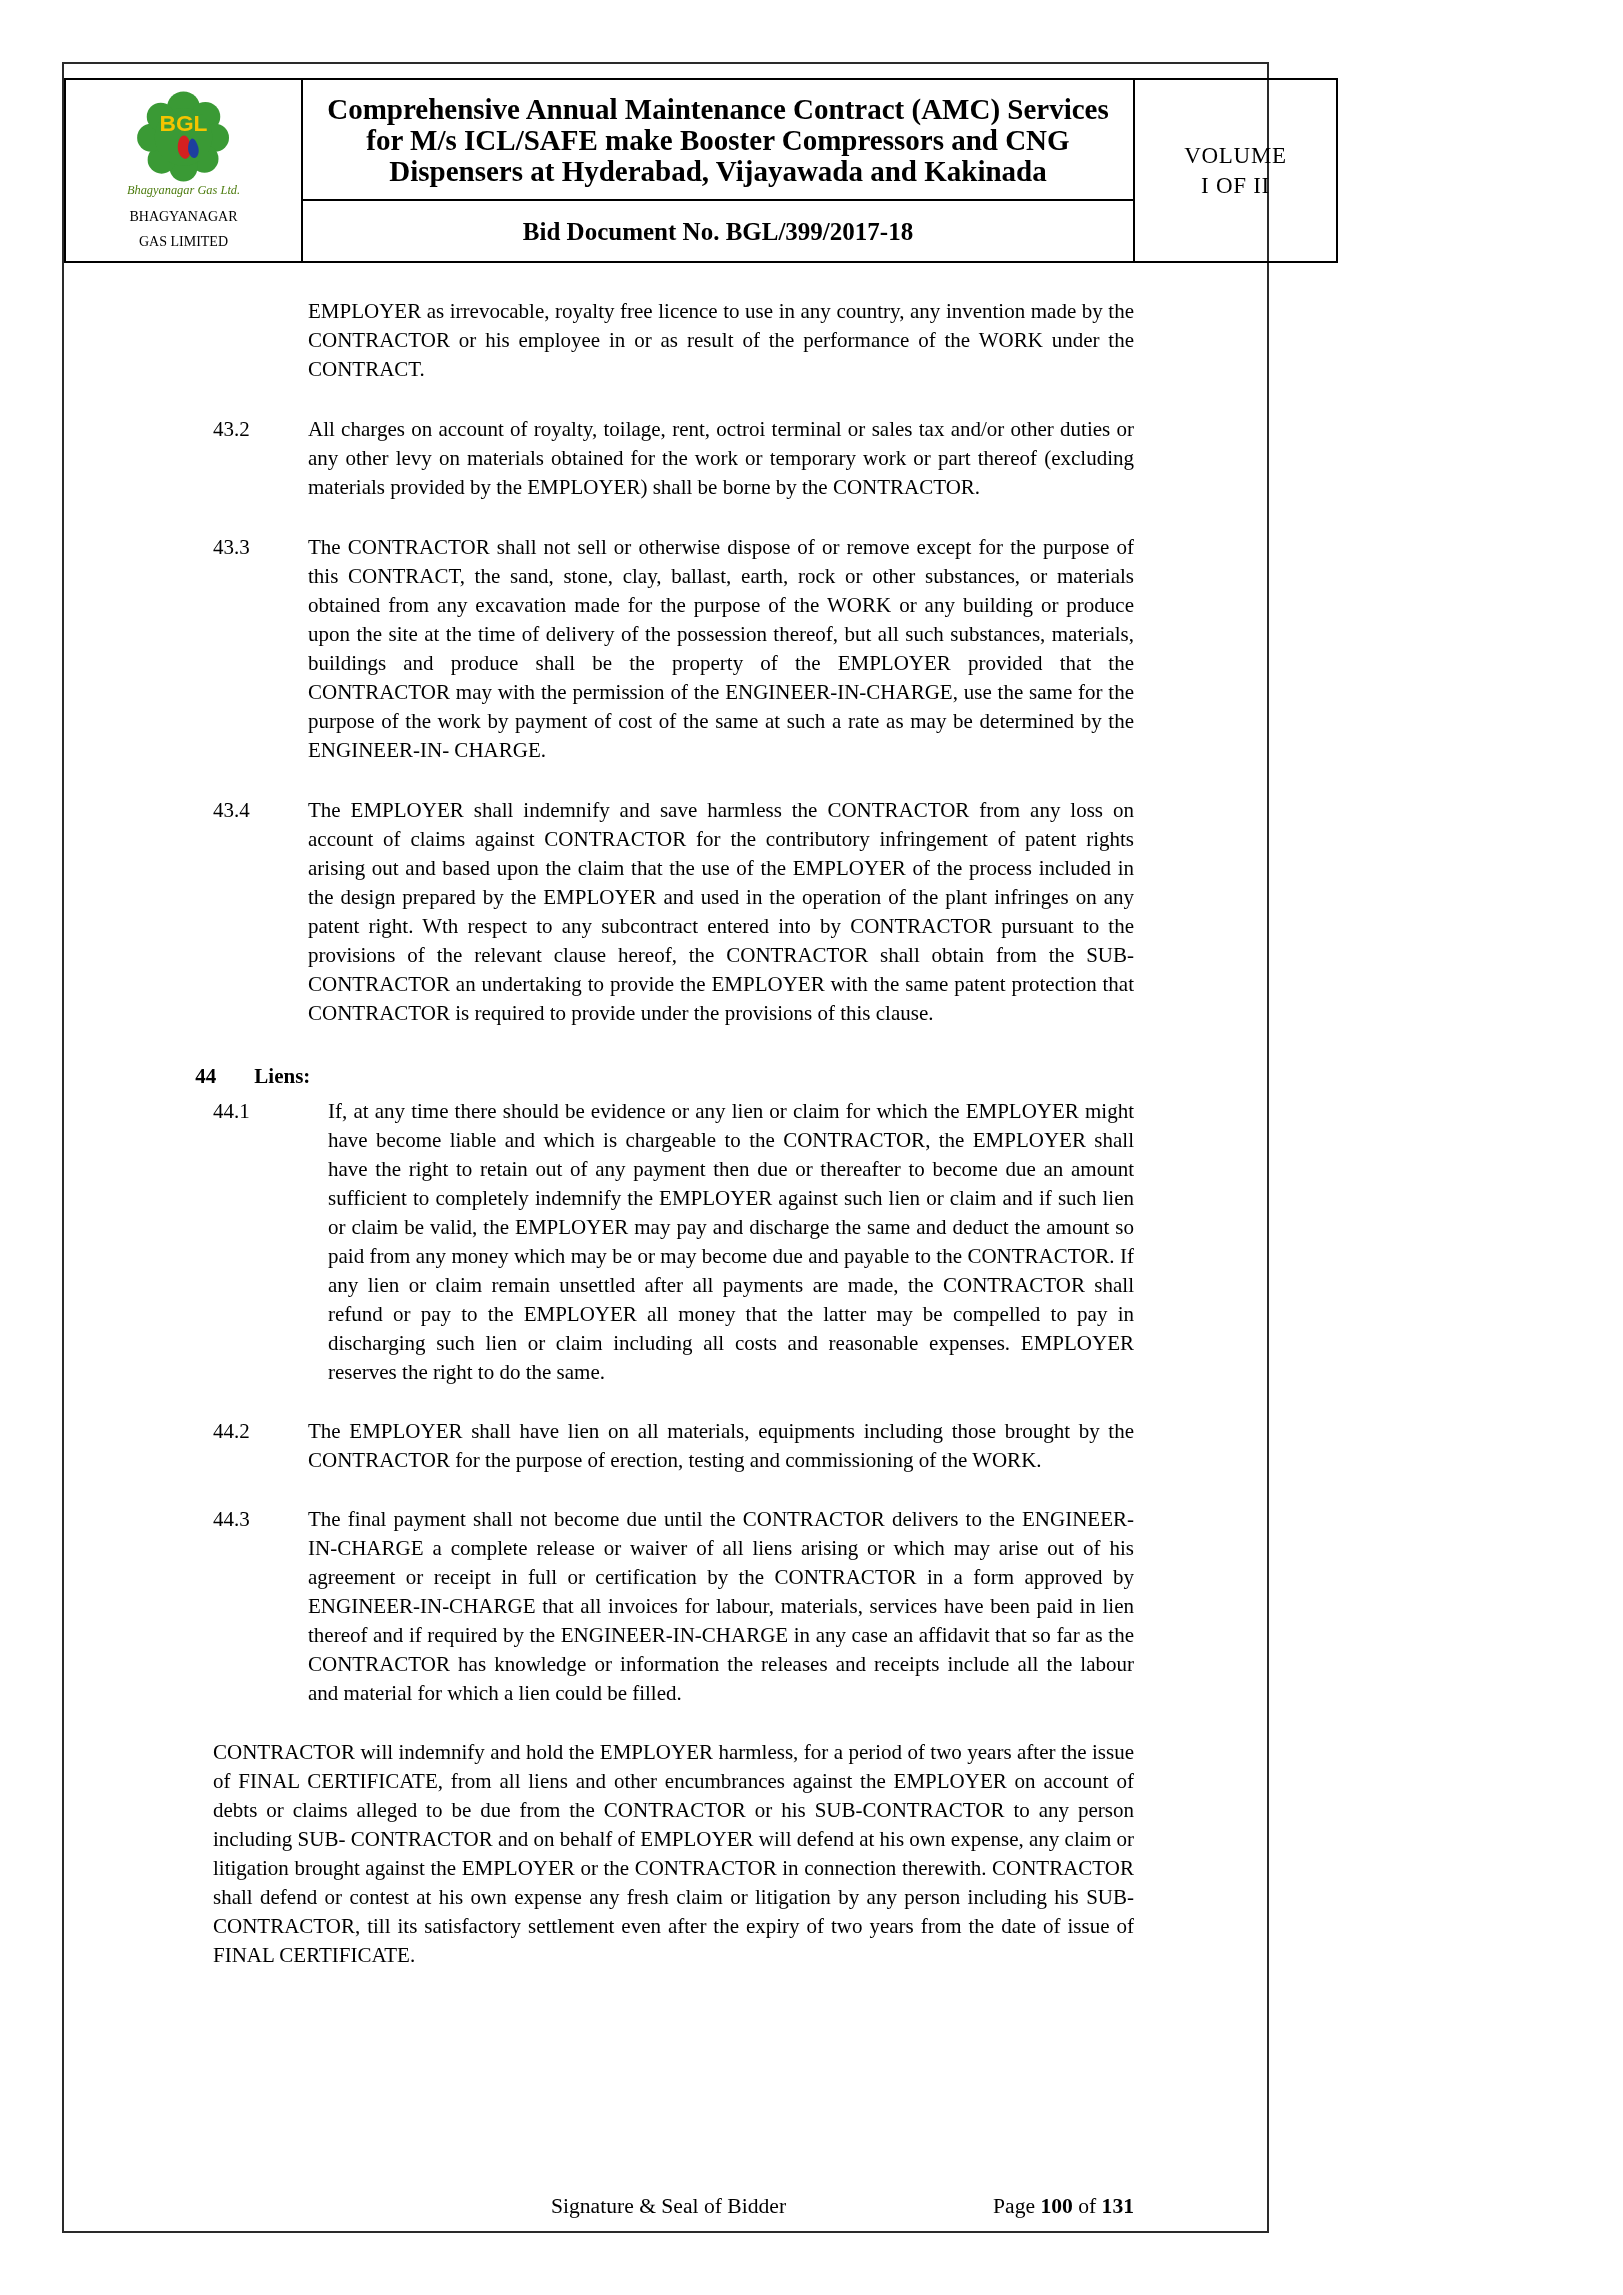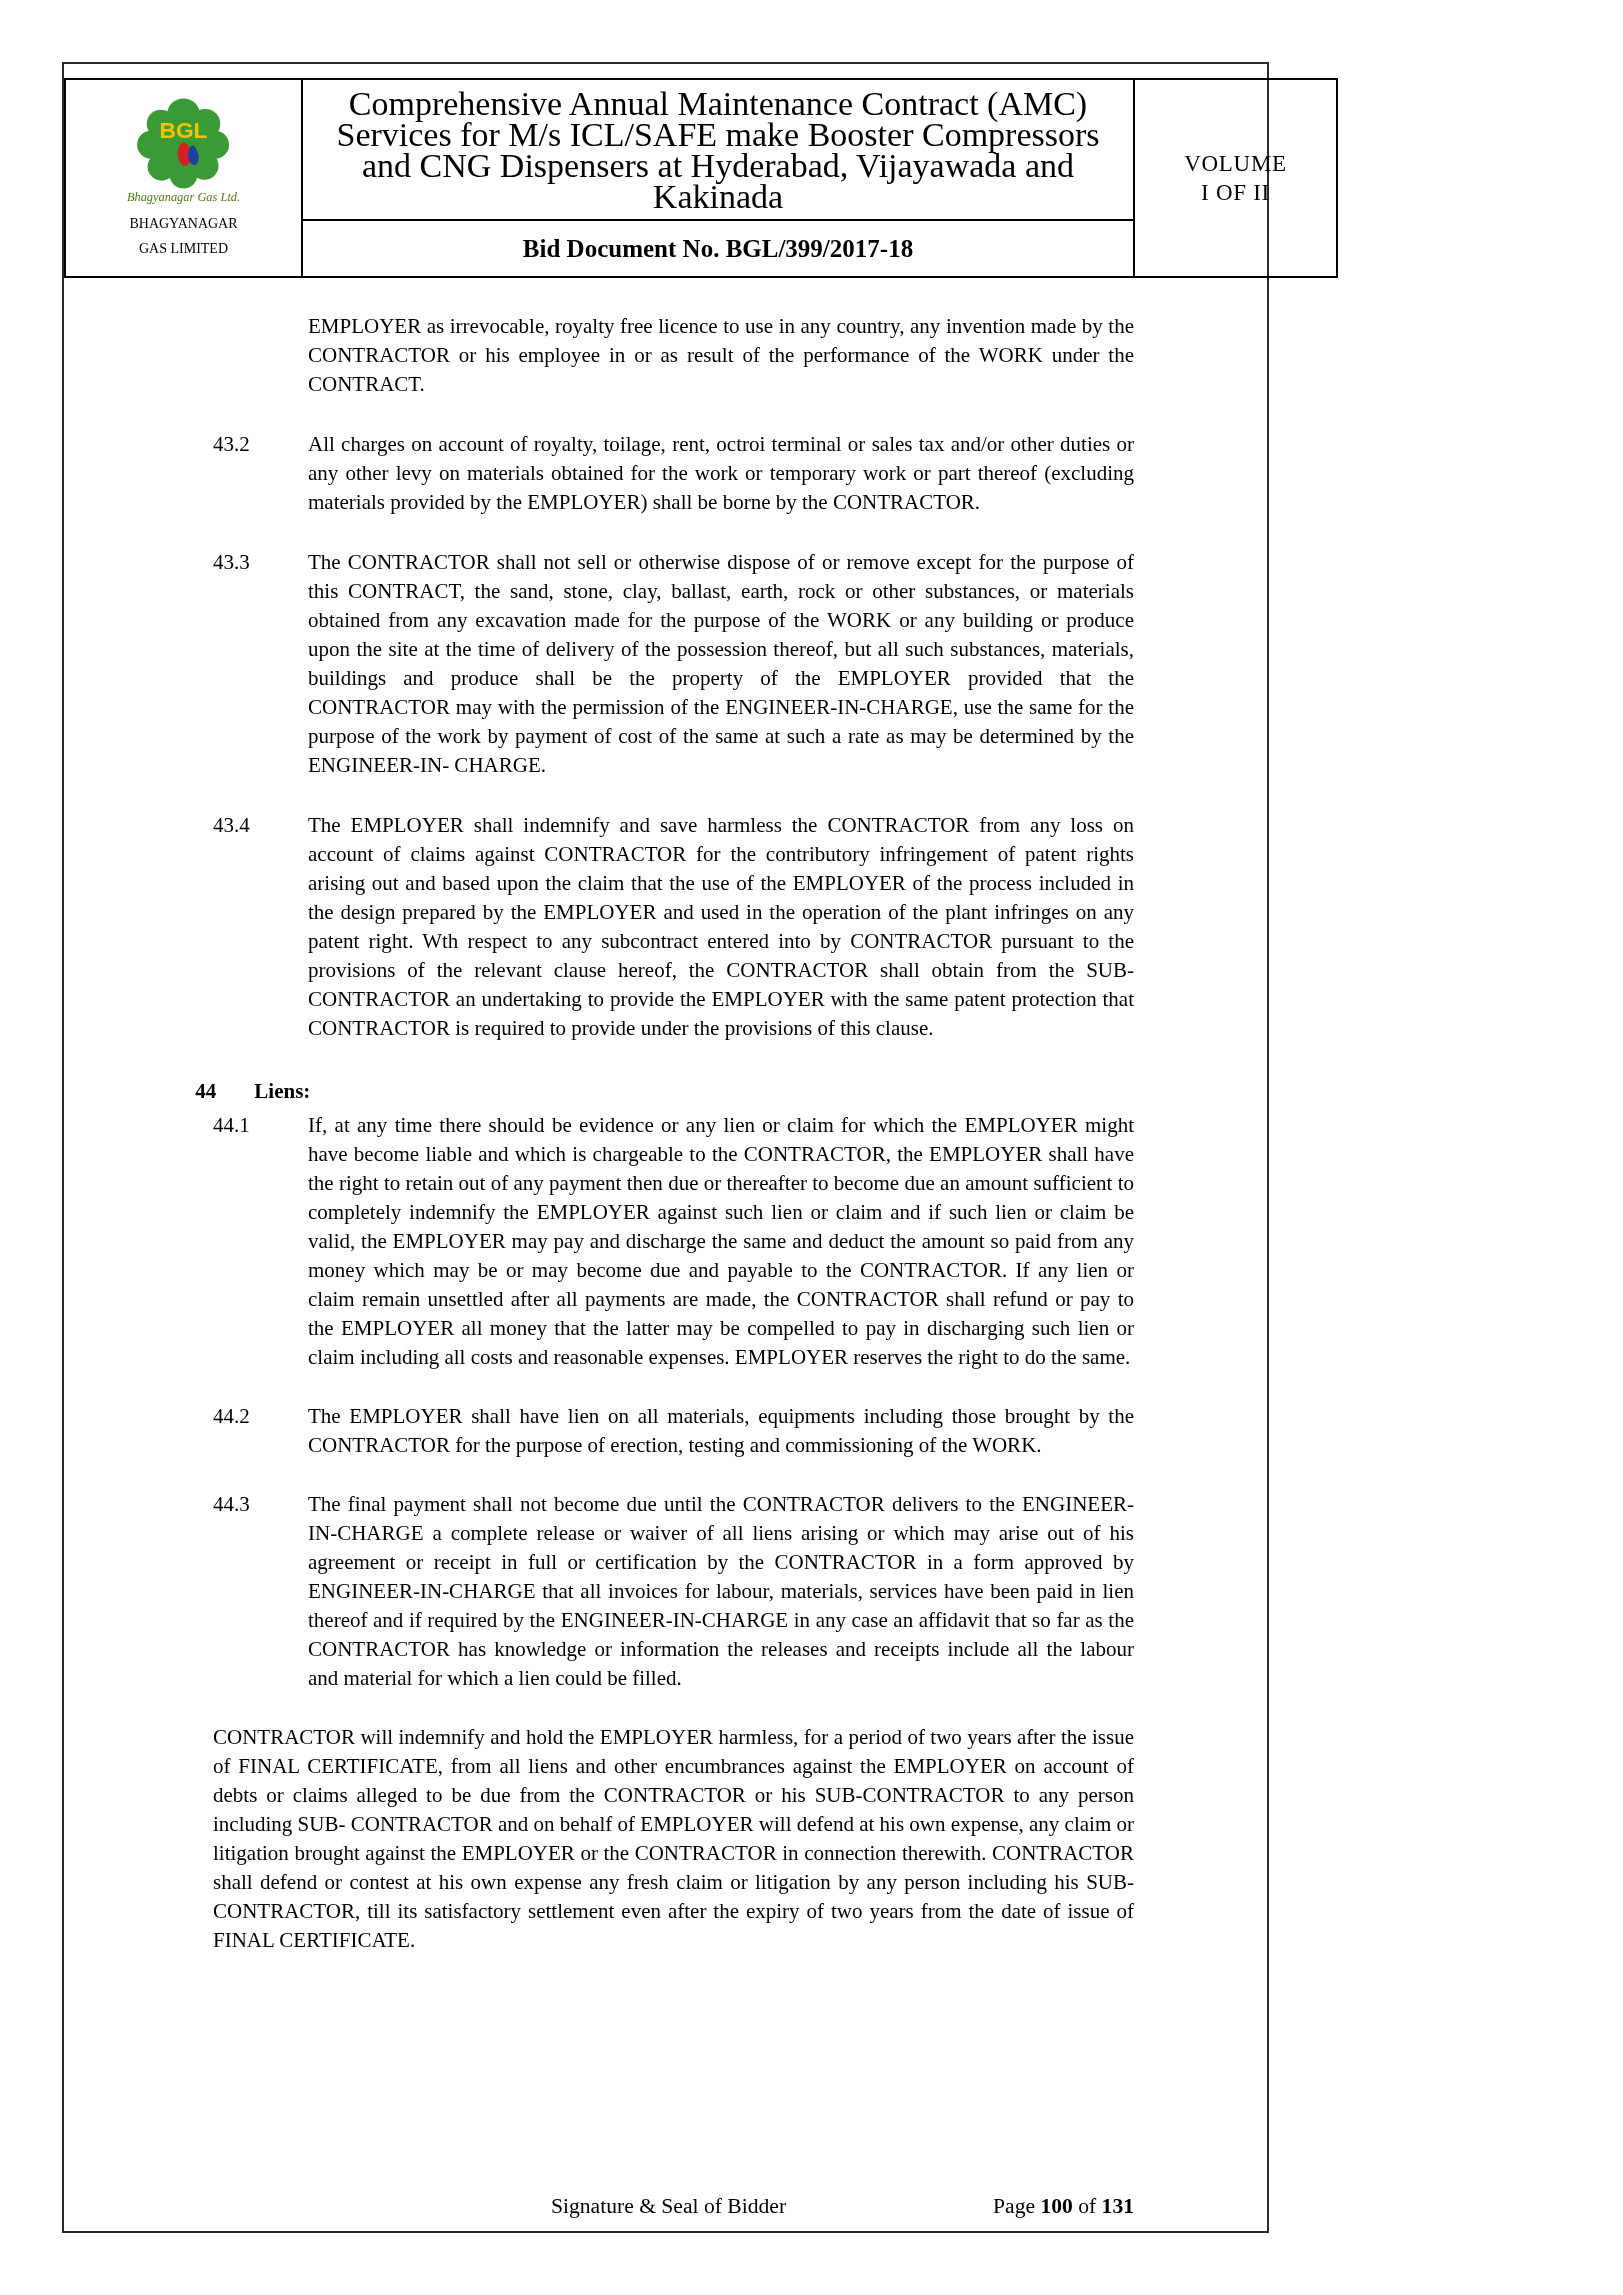--- a/index.html
+++ b/index.html
@@ -14,36 +14,36 @@
   }
   
   table.header-table {
     width:1272px; margin:14.4px auto 0 auto; border-collapse:collapse;
     table-layout:fixed;
   }
   table.header-table td { border:2px solid #000; vertical-align:middle; }
   td.logo-cell  { width:237px; text-align:center; padding:6.5px 3.9px; }
   td.title-cell { width:832px; text-align:center; padding:7.9px 19.6px 6.5px 19.6px; }
   td.volume-cell{ width:203px; text-align:center; padding:5.2px; }
-  .doc-title { font-weight:normal; font-size:34px; line-height:31px; }
+  .doc-title { font-weight:bold; font-size:29px; line-height:31px; }
   .doc-subtitle { font-weight:bold; font-size:25px; line-height:30px; padding:5.2px 0; text-align:center; }
   .volume-line { font-size:23px; line-height:29.4px; letter-spacing:0.7px; }
   .logo-wrap { display:inline-block; }
   .logo-caption { color:#4d7c0f; font-size:12.4px; line-height:14.4px; font-style:italic; margin-top:-3.9px; }
   .org-name { font-size:14px; line-height:25.5px; margin-top:6.5px; }
   
   .content { padding:34px 133px 0 149px; font-size:21px; line-height:29px; }
   .intro-para { margin-left:95px; text-align:justify; }
   .clause { display:flex; margin-top:31px;justify-content:flex-end; }
   .clause-num { width:95px; flex-shrink:0; }
   .clause-text { flex:1; text-align:justify; }
   .section-heading { margin-top:34px; margin-left:-17.7px; font-weight:bold; }
   .section-num { display:inline-block; width:59px; }
   .group-44 .clause { margin-top:30px; }
-  .group-44 .clause:first-child { margin-top:5.2px; }
+  .group-44 .clause:first-child { margin-top:5.2px;gap:20px; }
   
   .footer { position:absolute; left:0; right:0; bottom:7.9px; height:29px; font-size:21.6px; }
   .footer-signature { position:absolute; left:487px; }
   .footer-page { position:absolute; right:133px; }
   .footer-page b { font-weight:bold; }
 </style>
 </head>
 <body>
 
 <div class="page-border">

